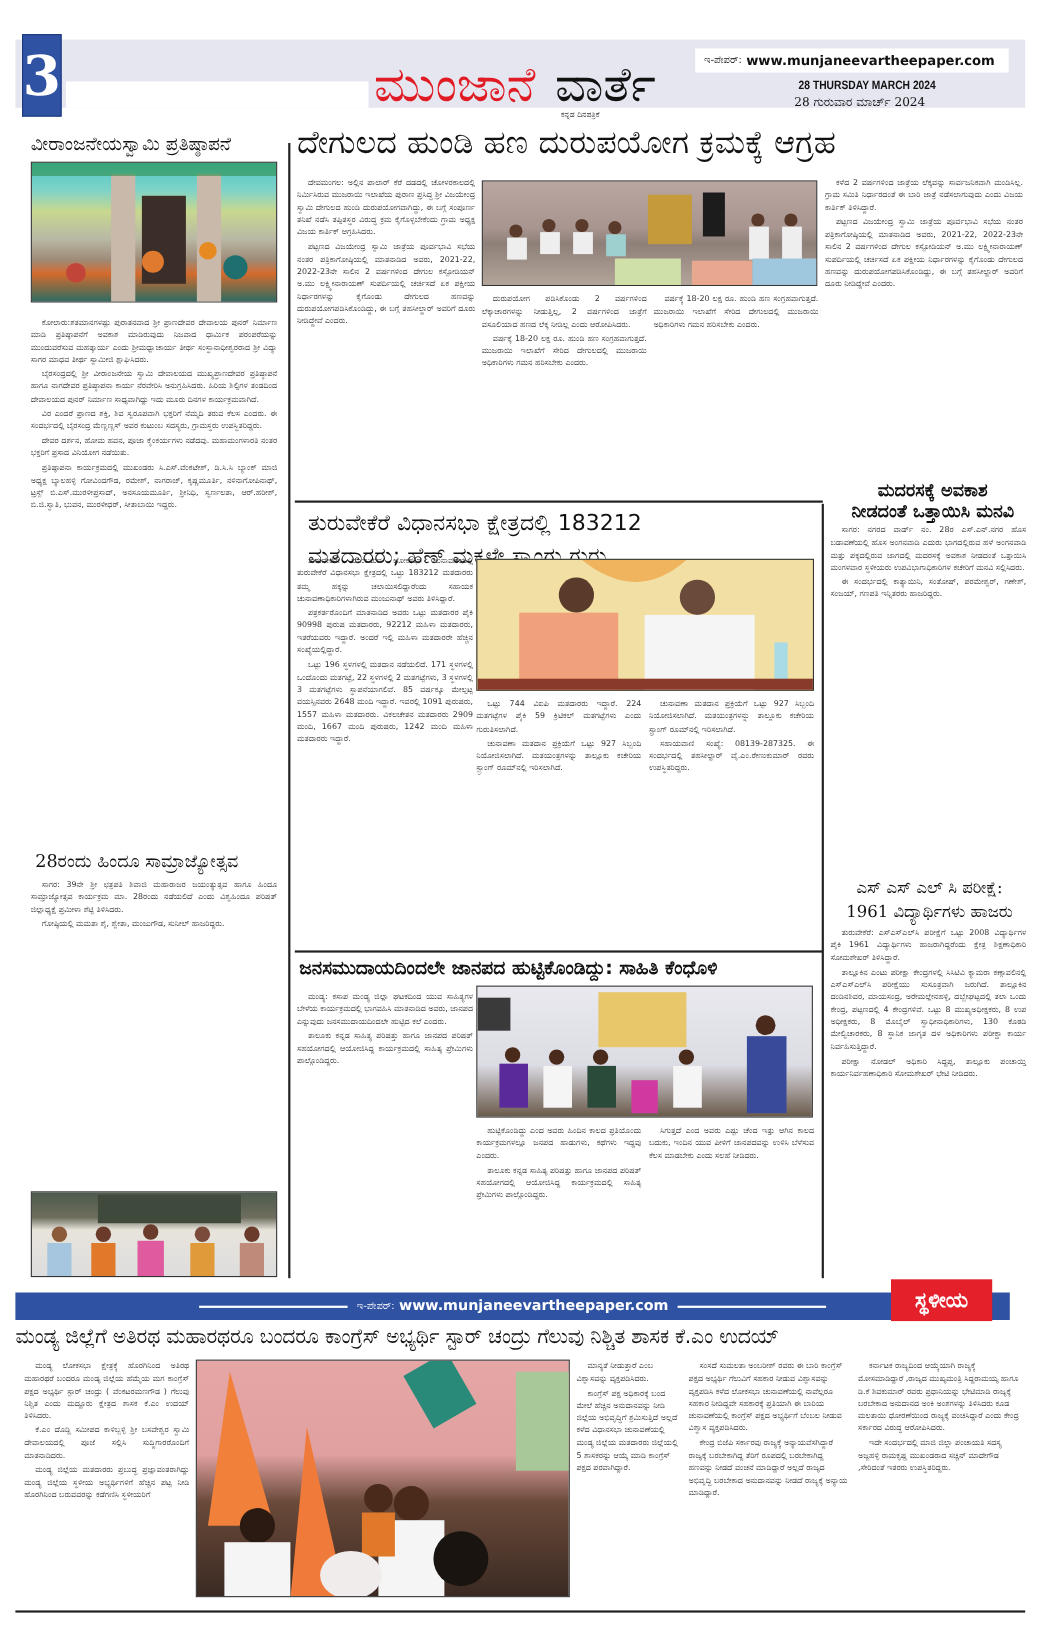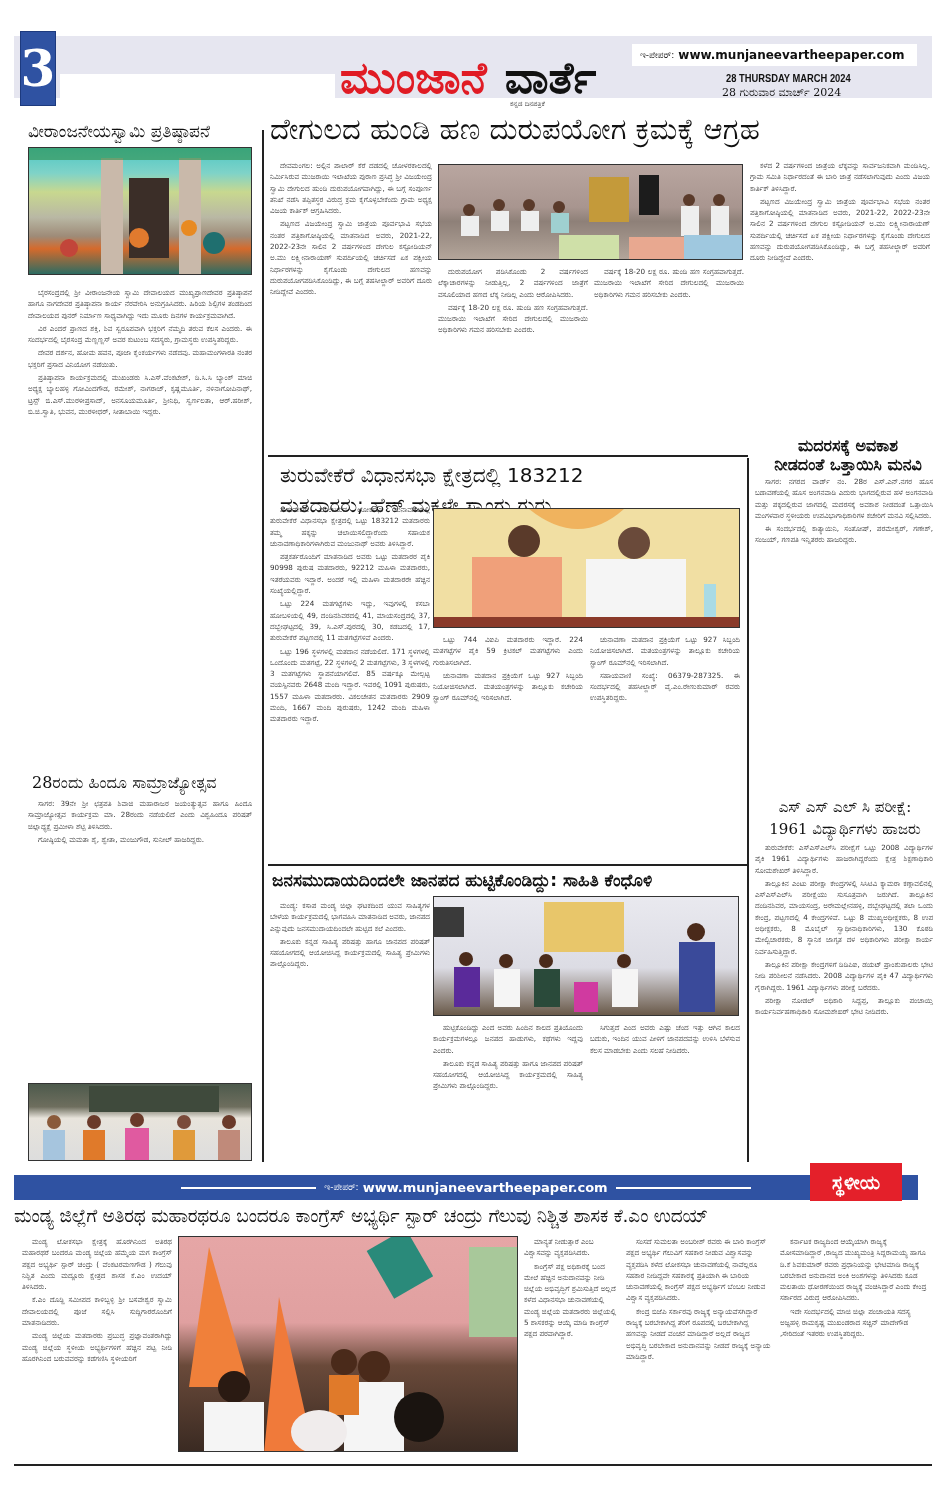--- a/index.html
+++ b/index.html
@@ -3,21 +3,21 @@
 <meta charset="utf-8">
 <style>
 *{box-sizing:border-box;margin:0;padding:0}
 html,body{width:945px;height:1501px;background:#fff;overflow:hidden}
 body{position:relative;font-family:"DejaVu Sans",sans-serif;color:#111}
 .abs{position:absolute}
 
 #mast-band{left:14px;top:36px;width:918px;height:62px;background:#e6e6f0}
 #mast-white2{left:60px;top:74px;width:275px;height:24px;background:#fff}
 #page-num{left:20px;top:31px;width:36px;height:75px;background:#2f52a2;color:#fff;font-family:"DejaVu Serif",serif;font-weight:bold;font-size:50px;display:flex;align-items:center;justify-content:center;border:1px solid #1d3a7e}
-#logo{left:340px;top:44px;height:56px;display:flex;align-items:flex-end;font-weight:700;font-size:44px;line-height:1}
+#logo{left:340px;top:44px;height:56px;display:flex;align-items:flex-end;font-weight:400;font-size:44px;line-height:1}
 #logo .red{color:#e01b24}
 #logo .blk{color:#111;margin-left:18px}
 #tagline{left:510px;top:100px;font-size:7px;color:#333}
 #epaper-box{left:632px;top:44px;width:285px;height:22px;background:#fff;font-size:12px;font-weight:bold;display:flex;align-items:center;padding-left:8px}
 #epaper-box .lbl{font-size:9px;font-weight:normal;margin-right:4px}
 #date-en{left:726px;top:72px;font-size:11px;font-weight:bold;font-family:"Liberation Sans",sans-serif;transform:scaleX(.85);transform-origin:left}
 #date-kn{left:722px;top:86px;font-size:11px;font-family:"DejaVu Serif",serif}
 
 .hl{font-weight:normal;color:#111;white-space:nowrap}
 .photo{overflow:hidden;border:1px solid #333}
@@ -56,20 +56,21 @@
     <rect x="150" y="10" width="22" height="118" fill="#c9b9aa"></rect>
     <rect x="100" y="30" width="40" height="80" fill="#3b2e28"></rect>
     <rect x="0" y="0" width="224" height="12" fill="#2d8d4a" opacity=".6"></rect>
     <circle cx="110" cy="90" r="10" fill="#e07a2e"></circle>
     <circle cx="160" cy="80" r="8" fill="#e88a22"></circle>
     <circle cx="185" cy="95" r="11" fill="#1f6f6f"></circle>
     <circle cx="40" cy="100" r="9" fill="#c2453a"></circle>
   </svg>
 </div>
 <div class="abs" style="left:28px;top:287px;width:224px">
+  <p class="txt caption-para">ಕೋಲಾರು:ಶತಮಾನಗಳಷ್ಟು ಪುರಾತನವಾದ ಶ್ರೀ ಪ್ರಾಣದೇವರ ದೇವಾಲಯ ಪುನರ್ ನಿರ್ಮಾಣ ಮಾಡಿ ಪ್ರತಿಷ್ಠಾಪನೆಗೆ ಅವಕಾಶ ಮಾಡಿರುವುದು ನಿಜವಾದ ಧಾರ್ಮಿಕ ಪರಂಪರೆಯನ್ನು ಮುಂದುವರೆಸುವ ಮಹತ್ಕಾರ್ಯ ಎಂದು ಶ್ರೀಮಧ್ವಾಚಾರ್ಯ ತೀರ್ಥ ಸಂಸ್ಥಾನಾಧೀಶ್ವರರಾದ ಶ್ರೀ ವಿದ್ಯಾ ಸಾಗರ ಮಾಧವ ತೀರ್ಥ ಸ್ವಾಮೀಜಿ ಶ್ಲಾಘಿಸಿದರು.</p>
   <p class="txt caption-para">ಬೈರಸಂದ್ರದಲ್ಲಿ ಶ್ರೀ ವೀರಾಂಜನೇಯ ಸ್ವಾಮಿ ದೇವಾಲಯದ ಮುಖ್ಯಪ್ರಾಣದೇವರ ಪ್ರತಿಷ್ಠಾಪನೆ ಹಾಗೂ ನಾಗದೇವರ ಪ್ರತಿಷ್ಠಾಪನಾ ಕಾರ್ಯ ನೆರವೇರಿಸಿ ಅನುಗ್ರಹಿಸಿದರು. ಹಿರಿಯ ಶಿಲ್ಪಿಗಳ ತಂಡದಿಂದ ದೇವಾಲಯದ ಪುನರ್ ನಿರ್ಮಾಣ ಸಾಧ್ಯವಾಗಿದ್ದು ಇದು ಮೂರು ದಿನಗಳ ಕಾರ್ಯಕ್ರಮವಾಗಿದೆ.</p>
   <p class="txt caption-para">ವಿರ ಎಂದರೆ ಪ್ರಾಣದ ಶಕ್ತಿ, ಶಿವ ಸ್ವರೂಪವಾಗಿ ಭಕ್ತರಿಗೆ ನೆಮ್ಮದಿ ತರುವ ಕೆಲಸ ಎಂದರು. ಈ ಸಂದರ್ಭದಲ್ಲಿ ಬೈರಸಂದ್ರ ಮೆಣ್ಣಣ್ಣಸ್ ಅವರ ಕುಟುಂಬ ಸದಸ್ಯರು, ಗ್ರಾಮಸ್ಥರು ಉಪಸ್ಥಿತರಿದ್ದರು.</p>
   <p class="txt caption-para">ದೇವರ ದರ್ಶನ, ಹೋಮ ಹವನ, ಪೂಜಾ ಕೈಂಕರ್ಯಗಳು ನಡೆದವು. ಮಹಾಮಂಗಳಾರತಿ ನಂತರ ಭಕ್ತರಿಗೆ ಪ್ರಸಾದ ವಿನಿಯೋಗ ನಡೆಯಿತು.</p>
   <p class="txt caption-para">ಪ್ರತಿಷ್ಠಾಪನಾ ಕಾರ್ಯಕ್ರಮದಲ್ಲಿ ಮುಖಂಡರು ಸಿ.ಎಸ್.ವೆಂಕಟೇಶ್, ಡಿ.ಸಿ.ಸಿ ಬ್ಯಾಂಕ್ ಮಾಜಿ ಅಧ್ಯಕ್ಷ ಬ್ಯಾಲಹಳ್ಳಿ ಗೋವಿಂದಗೌಡ, ರಮೇಶ್, ನಾಗರಾಜ್, ಕೃಷ್ಣಮೂರ್ತಿ, ನಳಿನಾಗೋಪಿನಾಥ್, ಟ್ರಸ್ಟ್ ಬಿ.ಎಸ್.ಮುರಳೀಪ್ರಸಾದ್, ಅನಸೂಯಮೂರ್ತಿ, ಶ್ರೀನಿಧಿ, ಸ್ವರ್ಣಲತಾ, ಆರ್.ಹರೀಶ್, ಬಿ.ಜಿ.ಸ್ವಾತಿ, ಭುವನ, ಮುರಳೀಧರ್, ಸೀತಾಬಾಯಿ ಇದ್ದರು.</p>
 </div>
 <div class="abs hl" style="left:32px;top:773px;font-size:16px;font-family:'DejaVu Serif',serif">28ರಂದು ಹಿಂದೂ ಸಾಮ್ರಾಜ್ಯೋತ್ಸವ</div>
 <div class="abs" style="left:28px;top:798px;width:224px;height:270px;overflow:hidden">
   <p class="txt caption-para">ಸಾಗರ: 39ನೇ ಶ್ರೀ ಛತ್ರಪತಿ ಶಿವಾಜಿ ಮಹಾರಾಜರ ಜಯಂತ್ಯುತ್ಸವ ಹಾಗೂ ಹಿಂದೂ ಸಾಮ್ರಾಜ್ಯೋತ್ಸವ ಕಾರ್ಯಕ್ರಮ ಮಾ. 28ರಂದು ನಡೆಯಲಿದೆ ಎಂದು ವಿಶ್ವಹಿಂದೂ ಪರಿಷತ್ ಜಿಲ್ಲಾಧ್ಯಕ್ಷೆ ಪ್ರಮೀಳಾ ಶೆಟ್ಟಿ ತಿಳಿಸಿದರು.</p>
   <p class="txt caption-para">ಗೋಷ್ಠಿಯಲ್ಲಿ ಮಮತಾ ಶೈ, ಶ್ವೇತಾ, ಮಂಜುಗೌಡ, ಸುನೀಲ್ ಹಾಜರಿದ್ದರು.</p>
 </div>
@@ -131,61 +132,59 @@
 </div>
 <div class="abs rule-h" style="left:268px;top:455px;width:480px"></div>
 
 <div class="abs hl" style="left:280px;top:460px;font-size:20px;font-weight:normal;line-height:30px">
   <div>ತುರುವೇಕೆರೆ ವಿಧಾನಸಭಾ ಕ್ಷೇತ್ರದಲ್ಲಿ 183212</div>
   <div>ಮತದಾರರು; ಹೆಣ್ ಮಕ್ಕಳೇ ಸ್ಟ್ರಾಂಗು ಗುರು</div>
 </div>
 <div class="abs" style="left:270px;top:504px;width:160px;height:355px;overflow:hidden">
   <p class="txt caption-para">ತುರುವೇಕೆರೆ: ಮುಂಬರುವ ಲೋಕಸಭಾ ಚುನಾವಣೆಯಲ್ಲಿ ತುರುವೇಕೆರೆ ವಿಧಾನಸಭಾ ಕ್ಷೇತ್ರದಲ್ಲಿ ಒಟ್ಟು 183212 ಮತದಾರರು ತಮ್ಮ ಹಕ್ಕನ್ನು ಚಲಾಯಿಸಲಿದ್ದಾರೆಂದು ಸಹಾಯಕ ಚುನಾವಣಾಧಿಕಾರಿಗಳಾಗಿರುವ ಮಂಜುನಾಥ್ ಅವರು ತಿಳಿಸಿದ್ದಾರೆ.</p>
   <p class="txt caption-para">ಪತ್ರಕರ್ತರೊಂದಿಗೆ ಮಾತನಾಡಿದ ಅವರು ಒಟ್ಟು ಮತದಾರರ ಪೈಕಿ 90998 ಪುರುಷ ಮತದಾರರು, 92212 ಮಹಿಳಾ ಮತದಾರರು, ಇತರೆಯವರು ಇದ್ದಾರೆ. ಅಂದರೆ ಇಲ್ಲಿ ಮಹಿಳಾ ಮತದಾರರೇ ಹೆಚ್ಚಿನ ಸಂಖ್ಯೆಯಲ್ಲಿದ್ದಾರೆ.</p>
-  <p class="txt caption-para">ಒಟ್ಟು 224 ಮತಗಟ್ಟೆಗಳು ಇದ್ದು, ಇವುಗಳಲ್ಲಿ ಕಸಬಾ ಹೋಬಳಿಯಲ್ಲಿ 49, ದಂಡಿನಶಿವರದಲ್ಲಿ 41, ಮಾಯಸಂದ್ರದಲ್ಲಿ 37, ದಬ್ಬೇಘಟ್ಟದಲ್ಲಿ 39, ಸಿ.ಎಸ್.ಪುರದಲ್ಲಿ 30, ಕಡಬದಲ್ಲಿ 17, ತುರುವೇಕೆರೆ ಪಟ್ಟಣದಲ್ಲಿ 11 ಮತಗಟ್ಟೆಗಳಿವೆ ಎಂದರು.</p>
   <p class="txt caption-para">ಒಟ್ಟು 196 ಸ್ಥಳಗಳಲ್ಲಿ ಮತದಾನ ನಡೆಯಲಿದೆ. 171 ಸ್ಥಳಗಳಲ್ಲಿ ಒಂದೊಂದು ಮತಗಟ್ಟೆ, 22 ಸ್ಥಳಗಳಲ್ಲಿ 2 ಮತಗಟ್ಟೆಗಳು, 3 ಸ್ಥಳಗಳಲ್ಲಿ 3 ಮತಗಟ್ಟೆಗಳು ಸ್ಥಾಪನೆಯಾಗಲಿವೆ. 85 ವರ್ಷಕ್ಕೂ ಮೇಲ್ಪಟ್ಟ ವಯಸ್ಸಿನವರು 2648 ಮಂದಿ ಇದ್ದಾರೆ. ಇವರಲ್ಲಿ 1091 ಪುರುಷರು, 1557 ಮಹಿಳಾ ಮತದಾರರು. ವಿಕಲಚೇತನ ಮತದಾರರು 2909 ಮಂದಿ, 1667 ಮಂದಿ ಪುರುಷರು, 1242 ಮಂದಿ ಮಹಿಳಾ ಮತದಾರರು ಇದ್ದಾರೆ.</p>
 </div>
 <div class="abs photo" style="left:433px;top:508px;width:307px;height:120px;background:#f1dfa3">
   <svg width="307" height="120">
     <path d="M95 0 Q145 40 190 0" fill="#f0a040" opacity=".7"></path>
     <circle cx="90" cy="32" r="16" fill="#5a3a2a"></circle>
     <rect x="38" y="48" width="90" height="72" fill="#f0a07a"></rect>
     <circle cx="200" cy="34" r="16" fill="#6a4a3a"></circle>
     <rect x="152" y="50" width="100" height="70" fill="#f5f5f5"></rect>
     <rect x="270" y="75" width="12" height="35" fill="#a9dbe6"></rect>
     <rect x="0" y="108" width="307" height="12" fill="#8a3a2a"></rect>
   </svg>
 </div>
 <div class="abs" style="left:433px;top:634px;width:150px;height:225px;overflow:hidden">
   <p class="txt caption-para">ಒಟ್ಟು 744 ವಿಐಪಿ ಮತದಾರರು ಇದ್ದಾರೆ. 224 ಮತಗಟ್ಟೆಗಳ ಪೈಕಿ 59 ಕ್ರಿಟಿಕಲ್ ಮತಗಟ್ಟೆಗಳು ಎಂದು ಗುರುತಿಸಲಾಗಿದೆ.</p>
   <p class="txt caption-para">ಚುನಾವಣಾ ಮತದಾನ ಪ್ರಕ್ರಿಯೆಗೆ ಒಟ್ಟು 927 ಸಿಬ್ಬಂದಿ ನಿಯೋಜಿಸಲಾಗಿದೆ. ಮತಯಂತ್ರಗಳನ್ನು ತಾಲ್ಲೂಕು ಕಚೇರಿಯ ಸ್ಟ್ರಾಂಗ್ ರೂಮ್‌ನಲ್ಲಿ ಇರಿಸಲಾಗಿದೆ.</p>
 </div>
 <div class="abs" style="left:590px;top:634px;width:150px;height:225px;overflow:hidden">
   <p class="txt caption-para">ಚುನಾವಣಾ ಮತದಾನ ಪ್ರಕ್ರಿಯೆಗೆ ಒಟ್ಟು 927 ಸಿಬ್ಬಂದಿ ನಿಯೋಜಿಸಲಾಗಿದೆ. ಮತಯಂತ್ರಗಳನ್ನು ತಾಲ್ಲೂಕು ಕಚೇರಿಯ ಸ್ಟ್ರಾಂಗ್ ರೂಮ್‌ನಲ್ಲಿ ಇರಿಸಲಾಗಿದೆ.</p>
-  <p class="txt caption-para">ಸಹಾಯವಾಣಿ ಸಂಖ್ಯೆ: 06379-287325. ಈ ಸಂದರ್ಭದಲ್ಲಿ ತಹಸೀಲ್ದಾರ್ ವೈ.ಎಂ.ರೇಣುಕುಮಾರ್ ರವರು ಉಪಸ್ಥಿತರಿದ್ದರು.</p>
+  <p class="txt caption-para">ಸಹಾಯವಾಣಿ ಸಂಖ್ಯೆ: 08139-287325. ಈ ಸಂದರ್ಭದಲ್ಲಿ ತಹಸೀಲ್ದಾರ್ ವೈ.ಎಂ.ರೇಣುಕುಮಾರ್ ರವರು ಉಪಸ್ಥಿತರಿದ್ದರು.</p>
 </div>
 <div class="abs rule-h" style="left:268px;top:864px;width:480px"></div>
 
 <div class="abs hl" style="left:768px;top:436px;font-size:16px;font-weight:bold;text-align:center;width:160px;line-height:19px">
   <div>ಮದರಸಕ್ಕೆ ಅವಕಾಶ</div>
   <div>ನೀಡದಂತೆ ಒತ್ತಾಯಿಸಿ ಮನವಿ</div>
 </div>
 <div class="abs" style="left:755px;top:476px;width:178px;height:300px;overflow:hidden">
   <p class="txt caption-para">ಸಾಗರ: ನಗರದ ವಾರ್ಡ್ ನಂ. 28ರ ಎಸ್.ಎನ್.ನಗರ ಹೊಸ ಬಡಾವಣೆಯಲ್ಲಿ ಹೊಸ ಅಂಗನವಾಡಿ ಎದುರು ಭಾಗದಲ್ಲಿರುವ ಹಳೆ ಅಂಗನವಾಡಿ ಮತ್ತು ಪಕ್ಕದಲ್ಲಿರುವ ಜಾಗದಲ್ಲಿ ಮದರಸಕ್ಕೆ ಅವಕಾಶ ನೀಡದಂತೆ ಒತ್ತಾಯಿಸಿ ಮಂಗಳವಾರ ಸ್ಥಳೀಯರು ಉಪವಿಭಾಗಾಧಿಕಾರಿಗಳ ಕಚೇರಿಗೆ ಮನವಿ ಸಲ್ಲಿಸಿದರು.</p>
   <p class="txt caption-para">ಈ ಸಂದರ್ಭದಲ್ಲಿ ಕಾತ್ಯಾಯಿನಿ, ಸಂತೋಷ್, ಪರಮೇಶ್ವರ್, ಗಣೇಶ್, ಸಂಜಯ್, ಗಣಪತಿ ಇನ್ನಿತರರು ಹಾಜರಿದ್ದರು.</p>
 </div>
 
 <div class="abs hl" style="left:760px;top:796px;font-size:15px;width:170px;text-align:center;line-height:22px;font-family:'DejaVu Serif',serif">
   <div>ಎಸ್ ಎಸ್ ಎಲ್ ಸಿ ಪರೀಕ್ಷೆ:</div>
   <div>1961 ವಿದ್ಯಾರ್ಥಿಗಳು ಹಾಜರು</div>
 </div>
 <div class="abs" style="left:755px;top:842px;width:178px;height:315px;overflow:hidden">
   <p class="txt caption-para">ತುರುವೇಕೆರೆ: ಎಸ್ಎಸ್ಎಲ್‌ಸಿ ಪರೀಕ್ಷೆಗೆ ಒಟ್ಟು 2008 ವಿದ್ಯಾರ್ಥಿಗಳ ಪೈಕಿ 1961 ವಿದ್ಯಾರ್ಥಿಗಳು ಹಾಜರಾಗಿದ್ದರೆಂದು ಕ್ಷೇತ್ರ ಶಿಕ್ಷಣಾಧಿಕಾರಿ ಸೋಮಶೇಖರ್ ತಿಳಿಸಿದ್ದಾರೆ.</p>
   <p class="txt caption-para">ತಾಲ್ಲೂಕಿನ ಎಂಟು ಪರೀಕ್ಷಾ ಕೇಂದ್ರಗಳಲ್ಲಿ ಸಿಸಿಟಿವಿ ಕ್ಯಾಮರಾ ಕಣ್ಗಾವಲಿನಲ್ಲಿ ಎಸ್ಎಸ್‌ಎಲ್‌ಸಿ ಪರೀಕ್ಷೆಯು ಸುಸೂತ್ರವಾಗಿ ಜರುಗಿದೆ. ತಾಲ್ಲೂಕಿನ ದಂಡಿನಶಿವರ, ಮಾಯಸಂದ್ರ, ಅರೇಮಲ್ಲೇನಹಳ್ಳಿ, ದಬ್ಬೇಘಟ್ಟದಲ್ಲಿ ತಲಾ ಒಂದು ಕೇಂದ್ರ, ಪಟ್ಟಣದಲ್ಲಿ 4 ಕೇಂದ್ರಗಳಿವೆ. ಒಟ್ಟು 8 ಮುಖ್ಯಅಧೀಕ್ಷಕರು, 8 ಉಪ ಅಧೀಕ್ಷಕರು, 8 ಮೊಬೈಲ್ ಸ್ವಾಧೀನಾಧಿಕಾರಿಗಳು, 130 ಕೊಠಡಿ ಮೇಲ್ವಿಚಾರಕರು, 8 ಸ್ಥಾನಿಕ ಜಾಗೃತ ದಳ ಅಧಿಕಾರಿಗಳು ಪರೀಕ್ಷಾ ಕಾರ್ಯ ನಿರ್ವಹಿಸುತ್ತಿದ್ದಾರೆ.</p>
-  <p class="txt caption-para">ತಾಲ್ಲೂಕಿನ ಪರೀಕ್ಷಾ ಕೇಂದ್ರಗಳಿಗೆ ಡಿಡಿಪಿಐ, ಡಯಟ್ ಪ್ರಾಂಶುಪಾಲರು ಭೇಟಿ ನೀಡಿ ಪರಿಶೀಲನೆ ನಡೆಸಿದರು. 2008 ವಿದ್ಯಾರ್ಥಿಗಳ ಪೈಕಿ 47 ವಿದ್ಯಾರ್ಥಿಗಳು ಗೈರಾಗಿದ್ದರು. 1961 ವಿದ್ಯಾರ್ಥಿಗಳು ಪರೀಕ್ಷೆ ಬರೆದರು.</p>
   <p class="txt caption-para">ಪರೀಕ್ಷಾ ನೋಡಲ್ ಅಧಿಕಾರಿ ಸಿದ್ದಪ್ಪ, ತಾಲ್ಲೂಕು ಪಂಚಾಯ್ತಿ ಕಾರ್ಯನಿರ್ವಹಣಾಧಿಕಾರಿ ಸೋಮಶೇಖರ್ ಭೇಟಿ ನೀಡಿದರು.</p>
 </div>
 
 <div class="abs hl" style="left:272px;top:870px;font-size:17px;font-weight:bold">ಜನಸಮುದಾಯದಿಂದಲೇ ಜಾನಪದ ಹುಟ್ಟಿಕೊಂಡಿದ್ದು: ಸಾಹಿತಿ ಕೆಂಧೊಳಿ</div>
 <div class="abs" style="left:270px;top:900px;width:160px;height:260px;overflow:hidden">
   <p class="txt caption-para">ಮಂಡ್ಯ: ಕಸಾಪ ಮಂಡ್ಯ ಜಿಲ್ಲಾ ಘಟಕದಿಂದ ಯುವ ಸಾಹಿತ್ಯಗಳ ಬೇಳೆಯ ಕಾರ್ಯಕ್ರಮದಲ್ಲಿ ಭಾಗವಹಿಸಿ ಮಾತನಾಡಿದ ಅವರು, ಜಾನಪದ ಎನ್ನುವುದು ಜನಸಮುದಾಯದಿಂದಲೇ ಹುಟ್ಟಿದ ಕಲೆ ಎಂದರು.</p>
   <p class="txt caption-para">ತಾಲೂಕು ಕನ್ನಡ ಸಾಹಿತ್ಯ ಪರಿಷತ್ತು ಹಾಗೂ ಜಾನಪದ ಪರಿಷತ್ ಸಹಯೋಗದಲ್ಲಿ ಆಯೋಜಿಸಿದ್ದ ಕಾರ್ಯಕ್ರಮದಲ್ಲಿ ಸಾಹಿತ್ಯ ಪ್ರೇಮಿಗಳು ಪಾಲ್ಗೊಂಡಿದ್ದರು.</p>
 </div>
 <div class="abs photo" style="left:433px;top:896px;width:306px;height:120px;background:linear-gradient(180deg,#e9e9ef 0%,#dcdce4 60%,#6a5a4a 100%)">
   <svg width="306" height="120">

